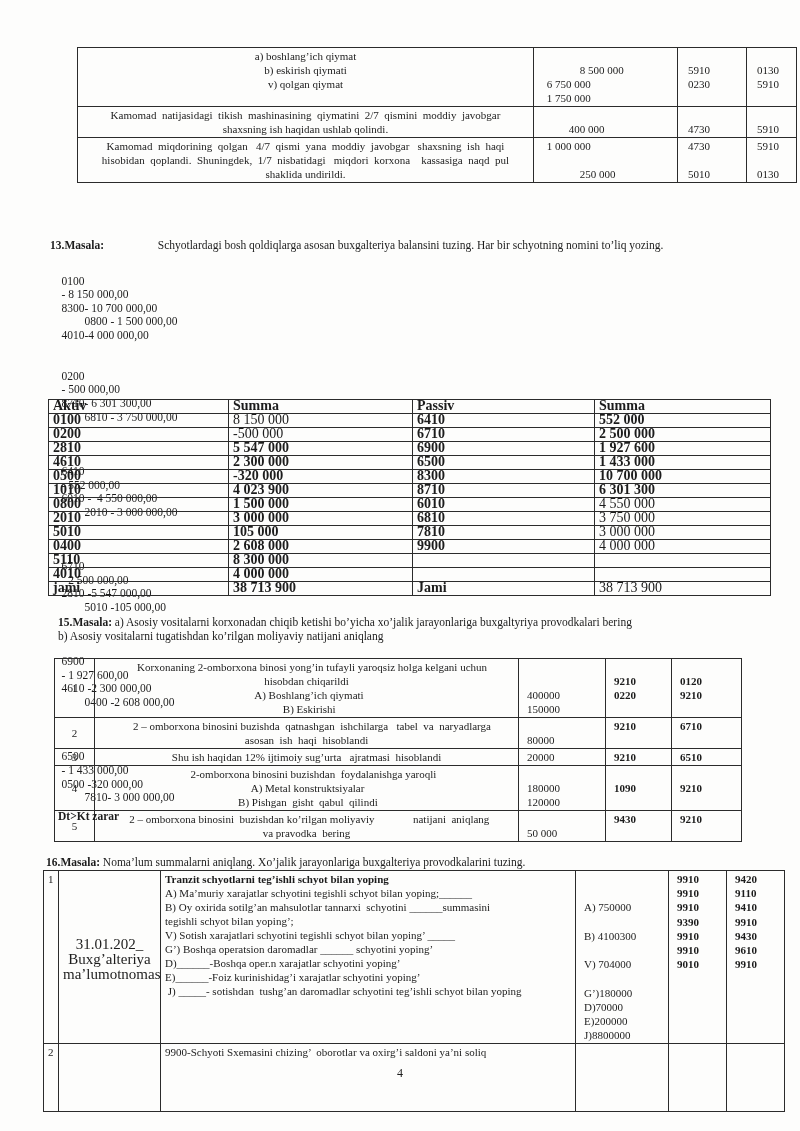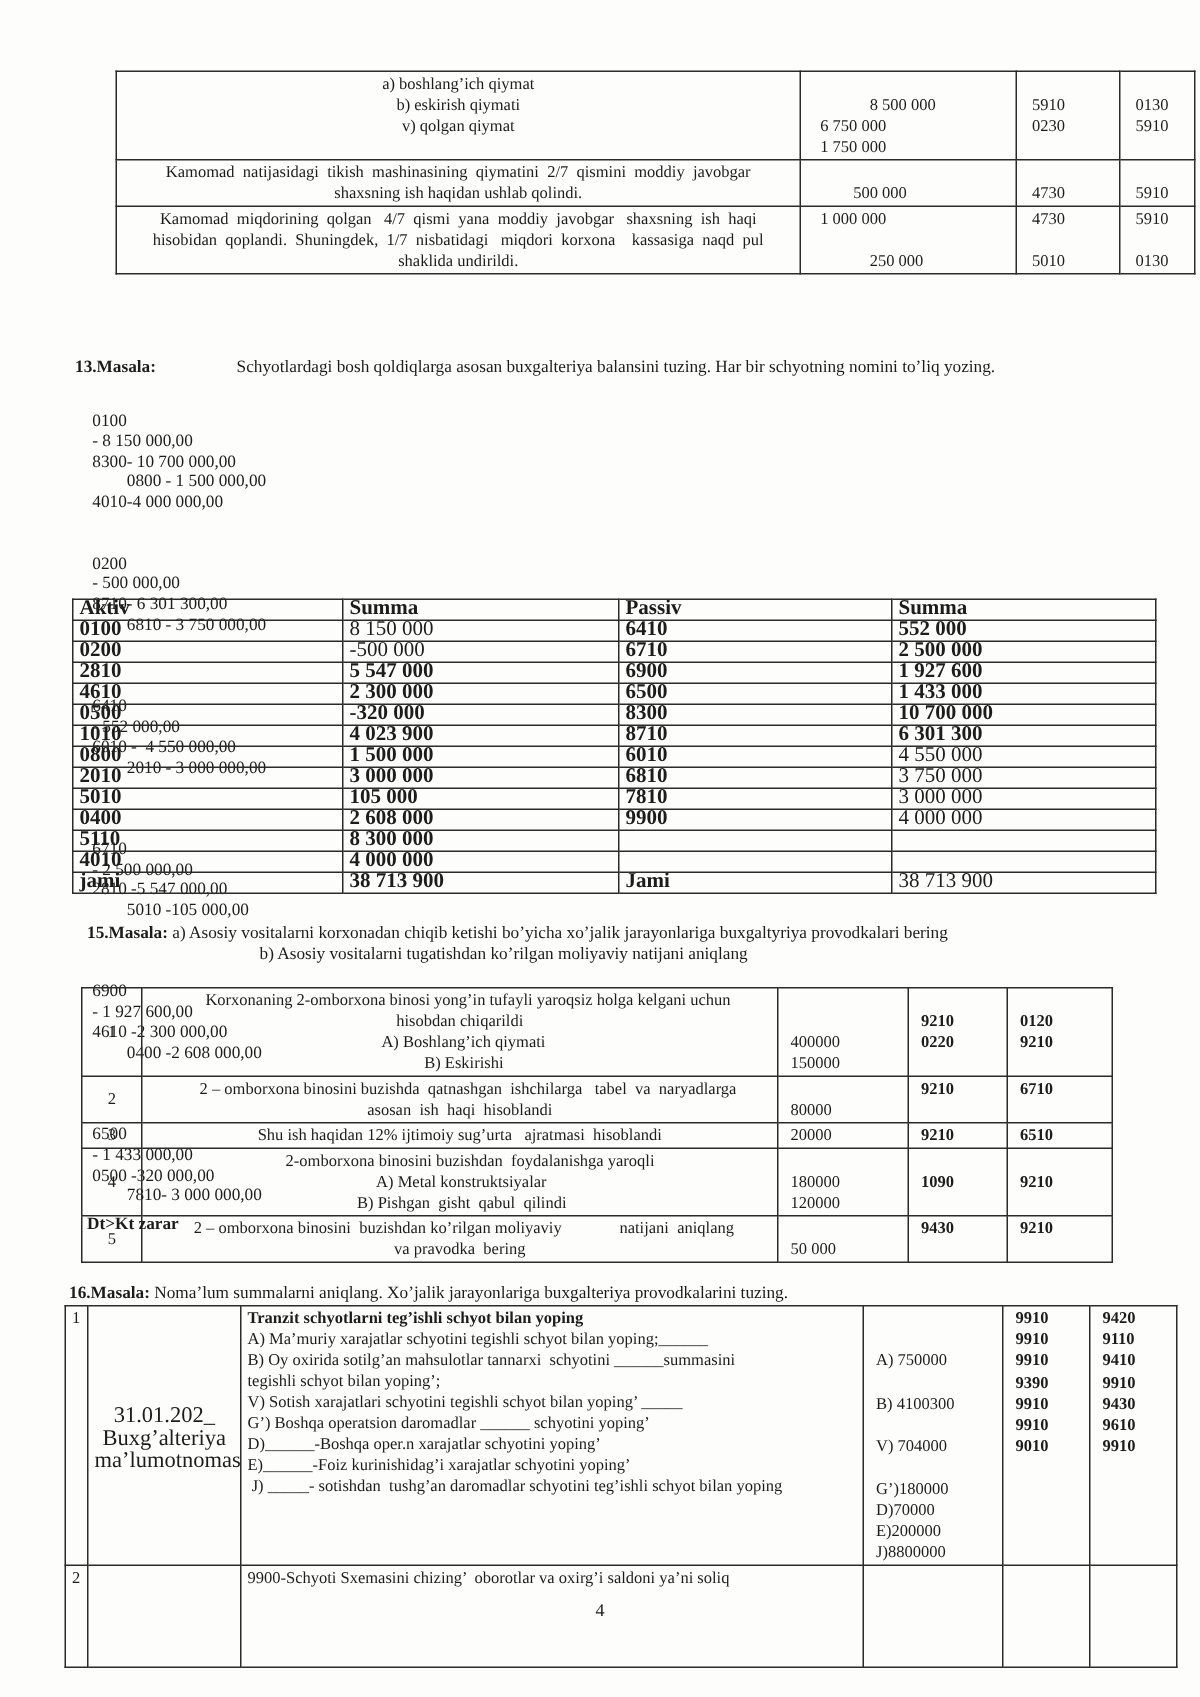--- a/index.html
+++ b/index.html
@@ -65,21 +65,21 @@
 5910
 0230</td>
       <td class="dk">
 0130
 5910</td>
     </tr>
       <tr>
       <td class="pre">Kamomad  natijasidagi  tikish  mashinasining  qiymatini  2/7  qismini  moddiy  javobgar
 shaxsning ish haqidan ushlab qolindi.</td>
       <td class="amt">
-         500 000</td>
+         400 000</td>
       <td class="dk">
 4730</td>
       <td class="dk">
 5910</td>
     </tr>
       <tr>
       <td class="pre">Kamomad  miqdorining  qolgan   4/7  qismi  yana  moddiy  javobgar   shaxsning  ish  haqi
 hisobidan  qoplandi.  Shuningdek,  1/7  nisbatidagi   miqdori  korxona    kassasiga  naqd  pul
 shaklida undirildi.</td>
       <td class="amt"> 1 000 000
@@ -243,21 +243,21 @@
       <td>38 713 900</td>
     </tr>
     </tbody>
 </table>
 
 <div class="abs mhead" style="left:58px;top:615px;">
   <div>
     <span class="lbl">15.Masala:</span>
     <span>a) Asosiy  vositalarni  korxonadan  chiqib  ketishi  bo’yicha  xo’jalik  jarayonlariga  buxgaltyriya  provodkalari bering</span>
   </div>
-  <div style="margin-left:115px;">b) Asosiy    vositalarni    tugatishdan ko’rilgan moliyaviy natijani  aniqlang</div>
+  <div style="">b) Asosiy    vositalarni    tugatishdan ko’rilgan moliyaviy natijani  aniqlang</div>
 </div>
 
 <table id="table15" class="abs" style="left:54px;top:658px;width:687px;">
   <colgroup>
       <col style="width:40px">
       <col style="width:424px">
       <col style="width:87px">
       <col style="width:66px">
       <col style="width:70px">
     </colgroup>

